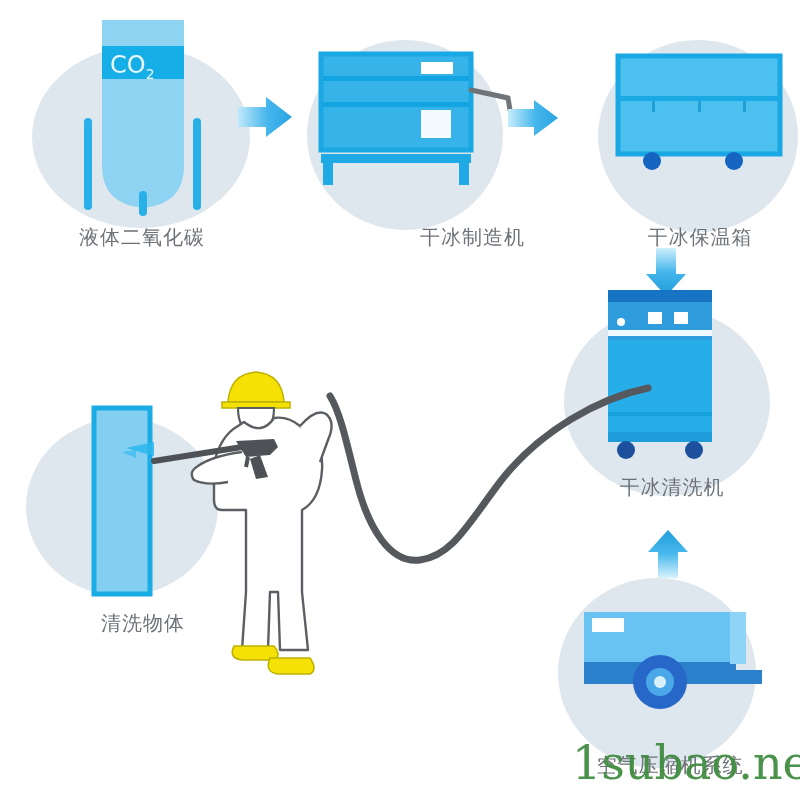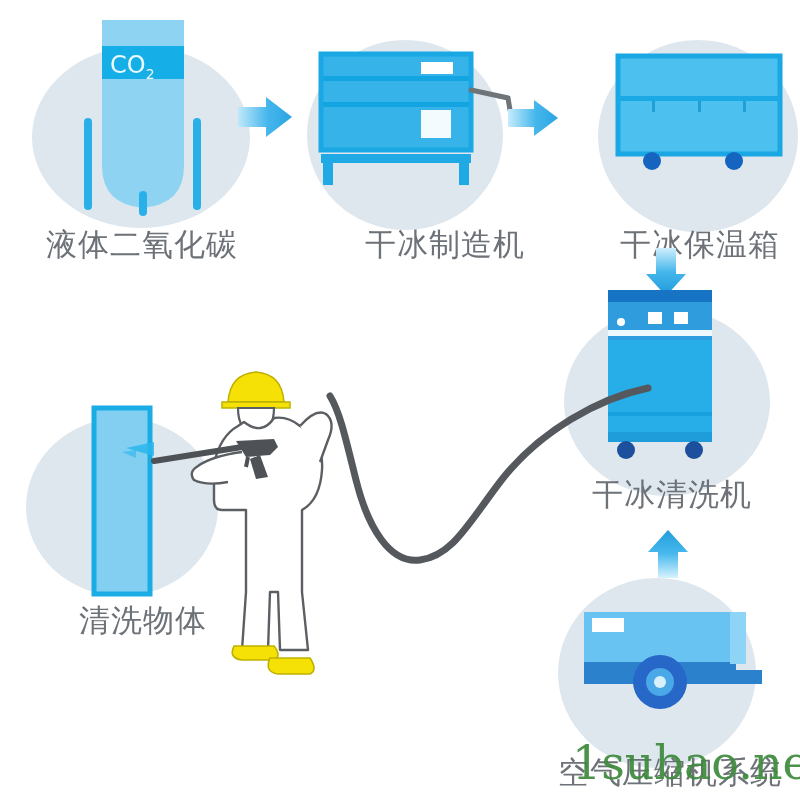--- a/index.html
+++ b/index.html
@@ -24,21 +24,21 @@
     position: absolute;
   }
   .disc {
     position: absolute;
     border-radius: 50%;
     background: #dee7ee;
   }
   .label {
     position: absolute;
     color: #6d7278;
-    font-size: 31px;
+    font-size: 20px;
     letter-spacing: 1px;
     white-space: nowrap;
     text-align: center;
     font-family: "DejaVu Sans", "Liberation Sans", sans-serif;
   }
   .art {
     position: absolute;
   }
   svg { display: block; overflow: visible; }
   .wm {
@@ -221,21 +221,21 @@
   </div>
 
   <div class="node" style="left:18px; top:390px; width:250px; height:280px;">
     <div class="disc" style="left:8px; top:28px; width:192px; height:178px;"></div>
     <div class="art" style="left:0; top:0;">
       <svg width="250" height="230" viewBox="0 0 250 230">
         <rect x="76" y="18" width="56" height="186" fill="#82cff2"></rect>
         <rect x="76" y="18" width="56" height="186" fill="none" stroke="#19ace5" stroke-width="5"></rect>
       </svg>
     </div>
-    <div class="label" style="left:0; top:210px; width:250px;text-align:center;">清洗物体</div>
+    <div class="label" style="left:0; top:220px; width:250px;text-align:center;">清洗物体</div>
   </div>
 
   <div class="art" style="left:0; top:0; pointer-events:none;">
     <svg width="800" height="800" viewBox="0 0 800 800">
       <path d="M648 388 C 600 398, 540 430, 500 482
                C 468 524, 452 556, 420 560
                C 390 564, 368 528, 356 480
                C 346 440, 340 412, 330 396" fill="none" stroke="#55585c" stroke-width="7" stroke-linecap="round"></path>
     </svg>
   </div>

